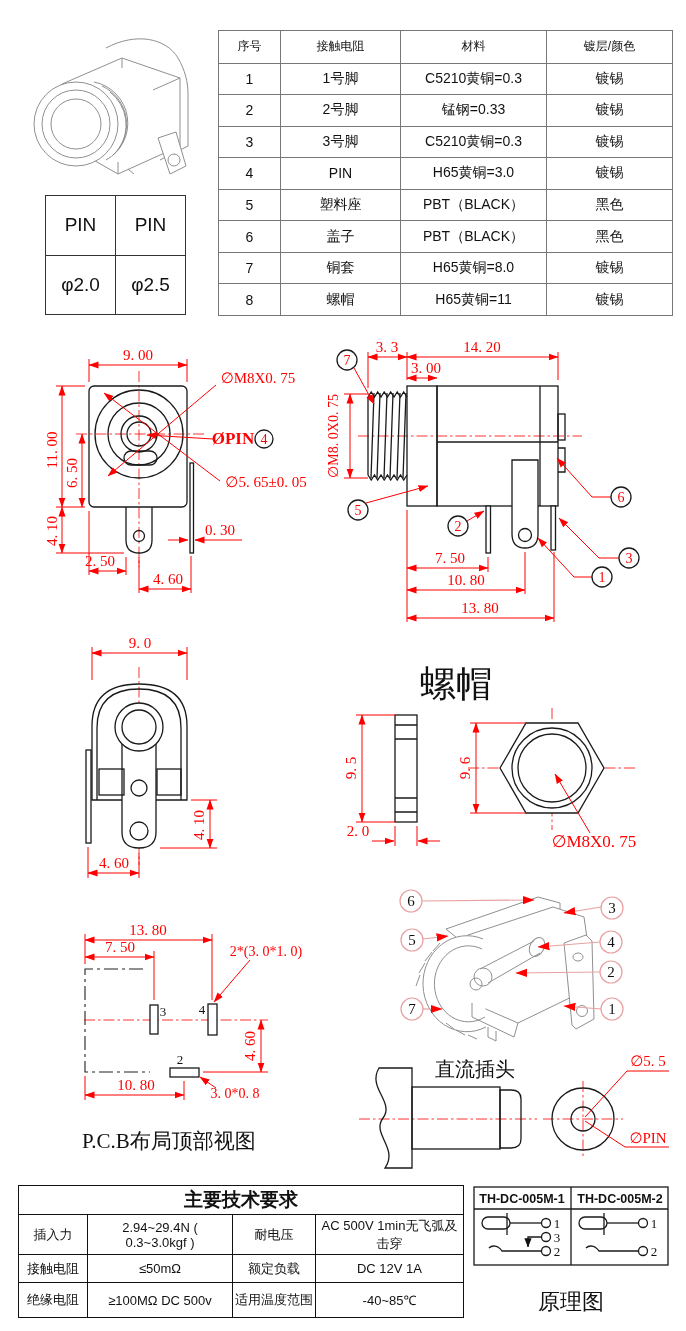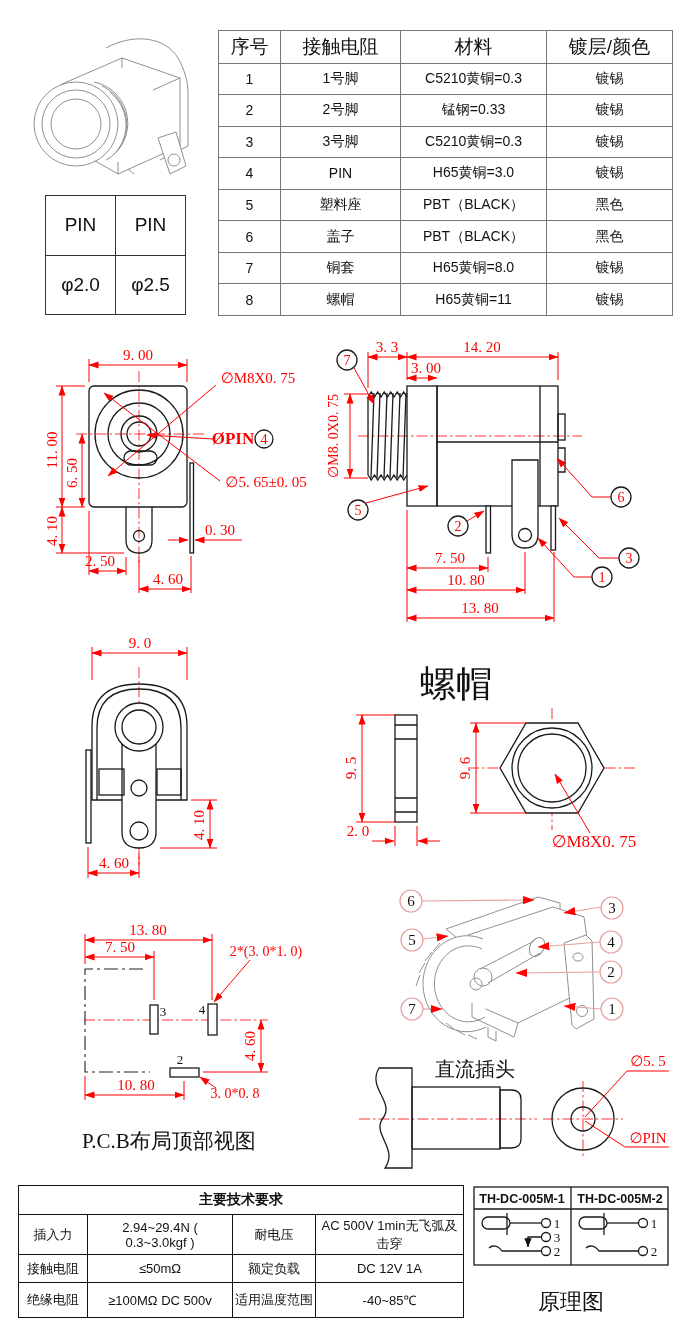--- a/index.html
+++ b/index.html
@@ -4,28 +4,28 @@
 <style>
   html,body{margin:0;padding:0}
   body{width:686px;height:1331px;position:relative;background:#fff;
        font-family:"Liberation Sans",sans-serif;color:#111;overflow:hidden}
   .abs{position:absolute}
   svg{position:absolute;overflow:visible}
   table{border-collapse:collapse;table-layout:fixed;text-align:center}
   
   .parts{left:218px;top:30px;width:454px;height:286px}
   .parts td,.parts th{border:1px solid #777;font-size:14px;font-weight:normal;padding:0}
-  .parts th{font-size:19px}
+  .parts th{font-size:12px}
   
   .pins{left:45px;top:195px;width:140px;height:120px}
   .pins td,.pins th{border:1.6px solid #333;font-size:19px;font-weight:normal;padding:0}
   
   .tech{left:18px;top:1185px;width:445px;height:133px}
   .tech td,.tech th{border:1.4px solid #111;font-size:13px;padding:0 2px}
-  .tech th{font-size:14px;font-weight:bold}
+  .tech th{font-size:19px;font-weight:bold}
   
   .ol{stroke:#1a1a1a;fill:none;stroke-width:1.3}
   .olf{stroke:#1a1a1a;fill:#fff;stroke-width:1.3}
   .gr{stroke:#909090;fill:none;stroke-width:1}
   .pk{stroke:#e8a0a0;fill:none;stroke-width:1.2}
   .dm{stroke:#f00;fill:none;stroke-width:1}
   .cl{stroke:#f00;fill:none;stroke-width:.8;stroke-dasharray:11 3 2.5 3}
   .cb{stroke:#222;fill:none;stroke-width:1.1;stroke-dasharray:14 4 3 4}
   .dt{fill:#f00;font:15px "Liberation Serif",serif;text-anchor:middle}
   .dts{fill:#f00;font:14px "Liberation Serif",serif;text-anchor:middle}

